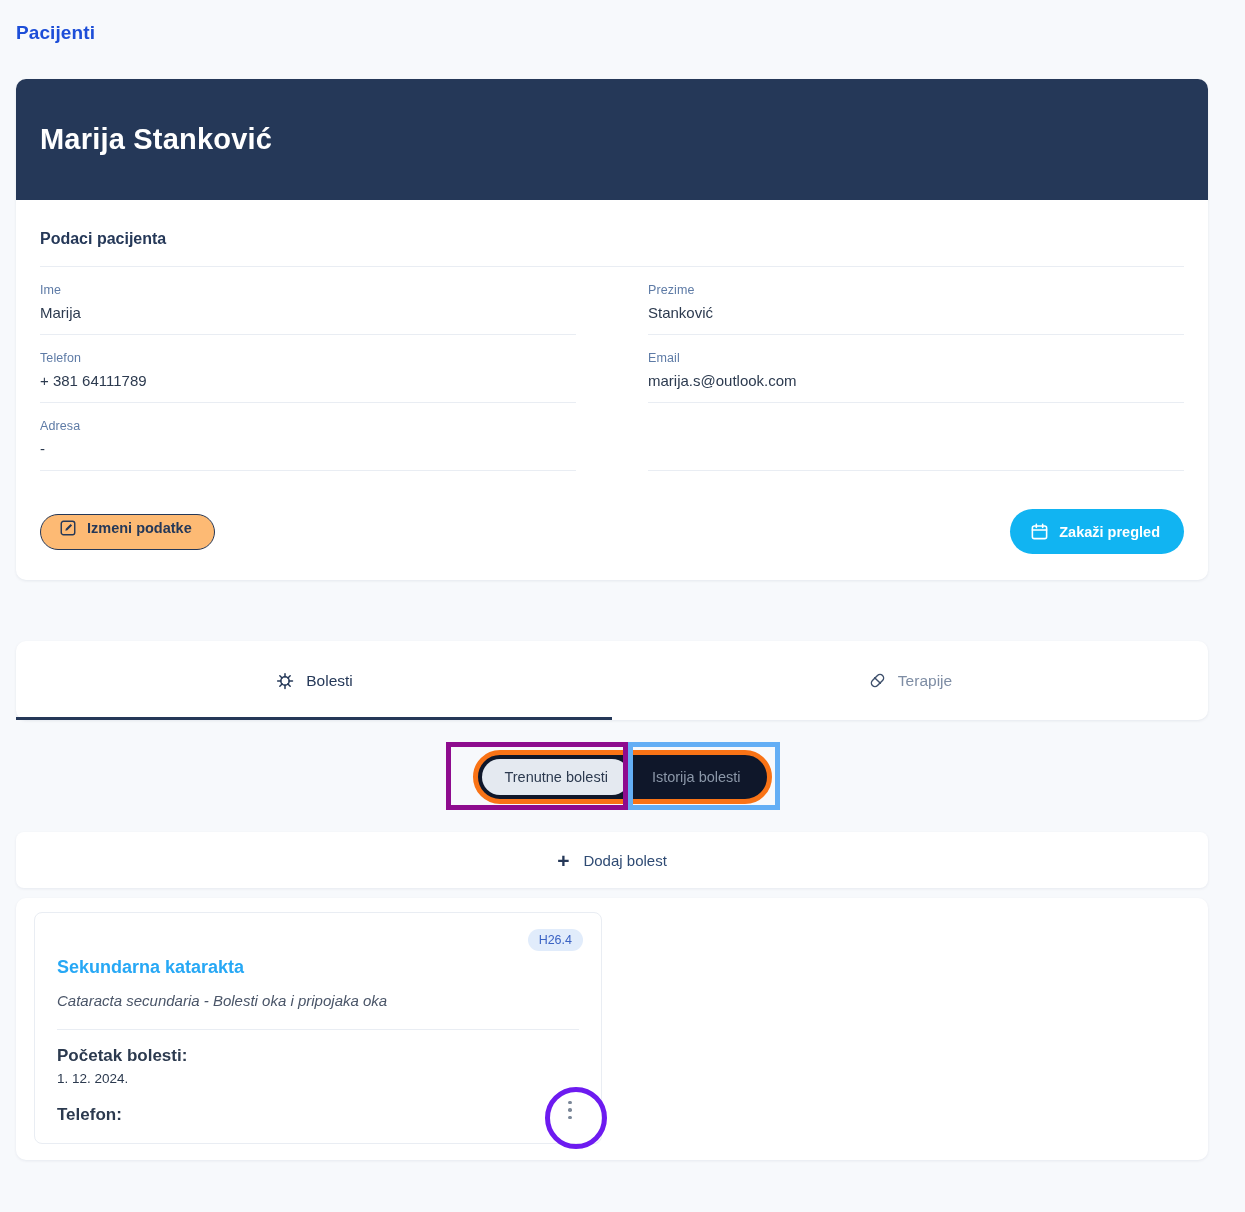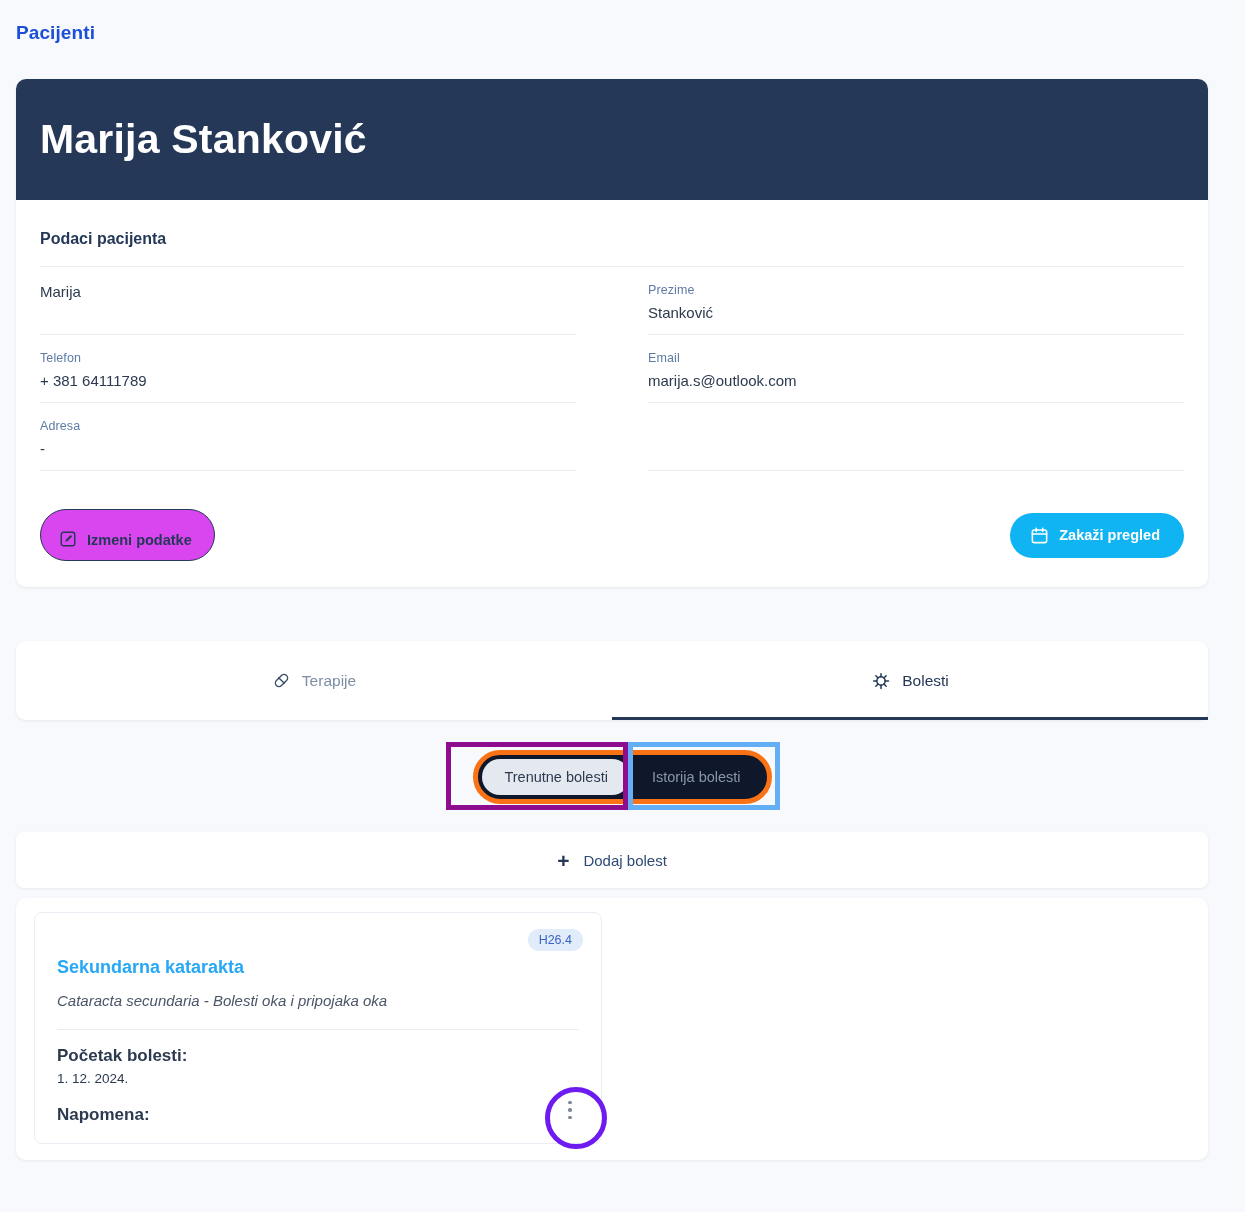--- a/index.html
+++ b/index.html
@@ -22,21 +22,21 @@
     position: absolute; left: 16px; top: 79px; width: 1192px;
     background: #ffffff; border-radius: 10px;
     box-shadow: 0 1px 3px rgba(16,35,65,.08);
     overflow: hidden;
   }
   .patient-banner {
     height: 121px; background: #253858;
     display: flex; align-items: center; padding-left: 24px;
   }
   .patient-banner .name {
-    color: #ffffff; font-size: 41px; font-weight: 600; letter-spacing: .2px;
+    color: #ffffff; font-size: 29px; font-weight: 600; letter-spacing: .2px;
   }
   .patient-body { padding: 30px 24px 26px 24px; }
   .section-title {
     font-size: 16px; font-weight: 700; color: #253858; margin-bottom: 18px;
   }
   .rule { height: 1px; background: #e9edf3; width: 100%; }
 
   .field-grid { display: flex; flex-wrap: wrap; }
   .field {
     width: 50%; padding: 16px 0 14px 0; position: relative;
@@ -58,23 +58,22 @@
   .card-actions {
     display: flex; align-items: center; justify-content: space-between;
     margin-top: 38px;
   }
   .btn {
     display: inline-flex; align-items: center; gap: 10px;
     border-radius: 999px; font-size: 14.5px; font-weight: 600;
     cursor: pointer; user-select: none;
   }
   .btn-outline {
-    border: 1.6px solid #253858; color: #253858; background: #d946ef;
-    padding: 20px 22px 12px 18px;
-    align-items: flex-end;
+    border: 1.6px solid #253858; color: #253858; background: #fdba74;
+    padding: 4px 22px 12px 18px;
   }
   .btn-primary {
     background: #11b4f2; color: #fff; border: none;
     padding: 13px 24px 13px 20px;
   }
   .btn svg { display: block; }
 
   
   .tabbar {
     position: absolute; left: 16px; top: 641px; width: 1192px; height: 79px;
@@ -175,20 +174,21 @@
     <div class="patient-banner">
       <span class="name">Marija Stanković</span>
     </div>
 
     <div class="patient-body">
       <div class="section-title">Podaci pacijenta</div>
       <div class="rule"></div>
 
       <div class="field-grid">
         <div class="field left">
+          <div class="label">Ime</div>
           <div class="value">Marija</div>
           <div class="underline"></div>
         </div>
         <div class="field right">
           <div class="label">Prezime</div>
           <div class="value">Stanković</div>
           <div class="underline"></div>
         </div>
         <div class="field left">
           <div class="label">Telefon</div>
@@ -231,39 +231,39 @@
             </svg>
           </span>
           <span>Zakaži pregled</span>
         </div>
       </div>
     </div>
   </div>
 
   <div class="tabbar">
 
+    <div class="tab active">
+      <span class="ticon">
+        <svg width="20" height="20" viewBox="0 0 24 24" fill="none" stroke="#253858" stroke-width="1.8" stroke-linecap="round" stroke-linejoin="round">
+          <circle cx="12" cy="12" r="5"></circle>
+          <path d="M12 7V3.2M12 16.8V21M7 12H3.2M16.8 12H21M8.5 8.5L5.8 5.8M15.5 15.5l2.7 2.7M15.5 8.5l2.7-2.7M8.5 15.5l-2.7 2.7"></path>
+        </svg>
+      </span>
+      <span>Bolesti</span>
+    </div>
+
     <div class="tab">
       <span class="ticon">
         <svg width="19" height="19" viewBox="0 0 24 24" fill="none" stroke="#3d4f6b" stroke-width="1.8" stroke-linecap="round" stroke-linejoin="round">
           <rect x="3" y="7.5" width="18" height="9" rx="4.5" transform="rotate(-45 12 12)"></rect>
           <path d="M8.4 8.4l7.2 7.2"></path>
         </svg>
       </span>
       <span>Terapije</span>
     </div>
-
-    <div class="tab active">
-      <span class="ticon">
-        <svg width="20" height="20" viewBox="0 0 24 24" fill="none" stroke="#253858" stroke-width="1.8" stroke-linecap="round" stroke-linejoin="round">
-          <circle cx="12" cy="12" r="5"></circle>
-          <path d="M12 7V3.2M12 16.8V21M7 12H3.2M16.8 12H21M8.5 8.5L5.8 5.8M15.5 15.5l2.7 2.7M15.5 8.5l2.7-2.7M8.5 15.5l-2.7 2.7"></path>
-        </svg>
-      </span>
-      <span>Bolesti</span>
-    </div>
   </div>
 
   <div class="segwrap">
     <div class="segment">
       <div class="seg-opt active">Trenutne bolesti</div>
       <div class="seg-opt">Istorija bolesti</div>
     </div>
   </div>
 
   <div class="anno-box anno-purple" style="left:446px; top:742px; width:182px; height:68px;"></div>
@@ -275,21 +275,21 @@
   </div>
 
   <div class="panel">
     <div class="disease-card">
       <div class="badge">H26.4</div>
       <div class="disease-name">Sekundarna katarakta</div>
       <div class="disease-sub">Cataracta secundaria - Bolesti oka i pripojaka oka</div>
       <div class="disease-rule"></div>
       <div class="meta-key">Početak bolesti:</div>
       <div class="meta-val">1. 12. 2024.</div>
-      <div class="meta-key second">Napomena:</div>
+      <div class="meta-key second">Telefon:</div>
 
       <div class="kebab">
         <i></i>
         <i></i>
         <i></i>
       </div>
     </div>
   </div>
 
   <div class="anno-circle" style="left:545px; top:1087px; width:62px; height:62px;"></div>

